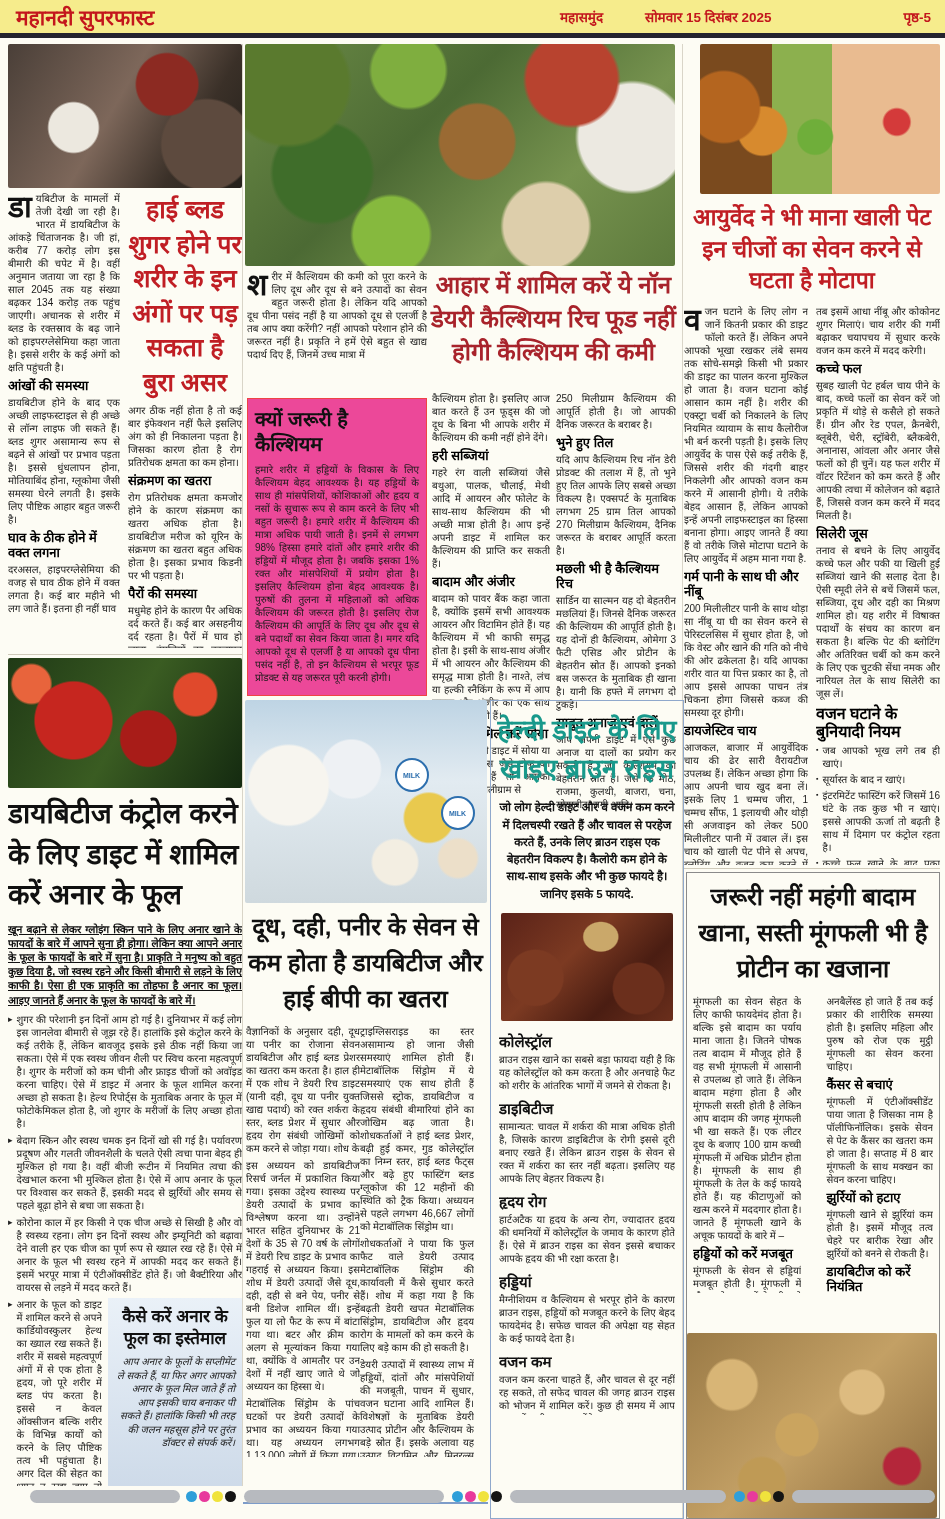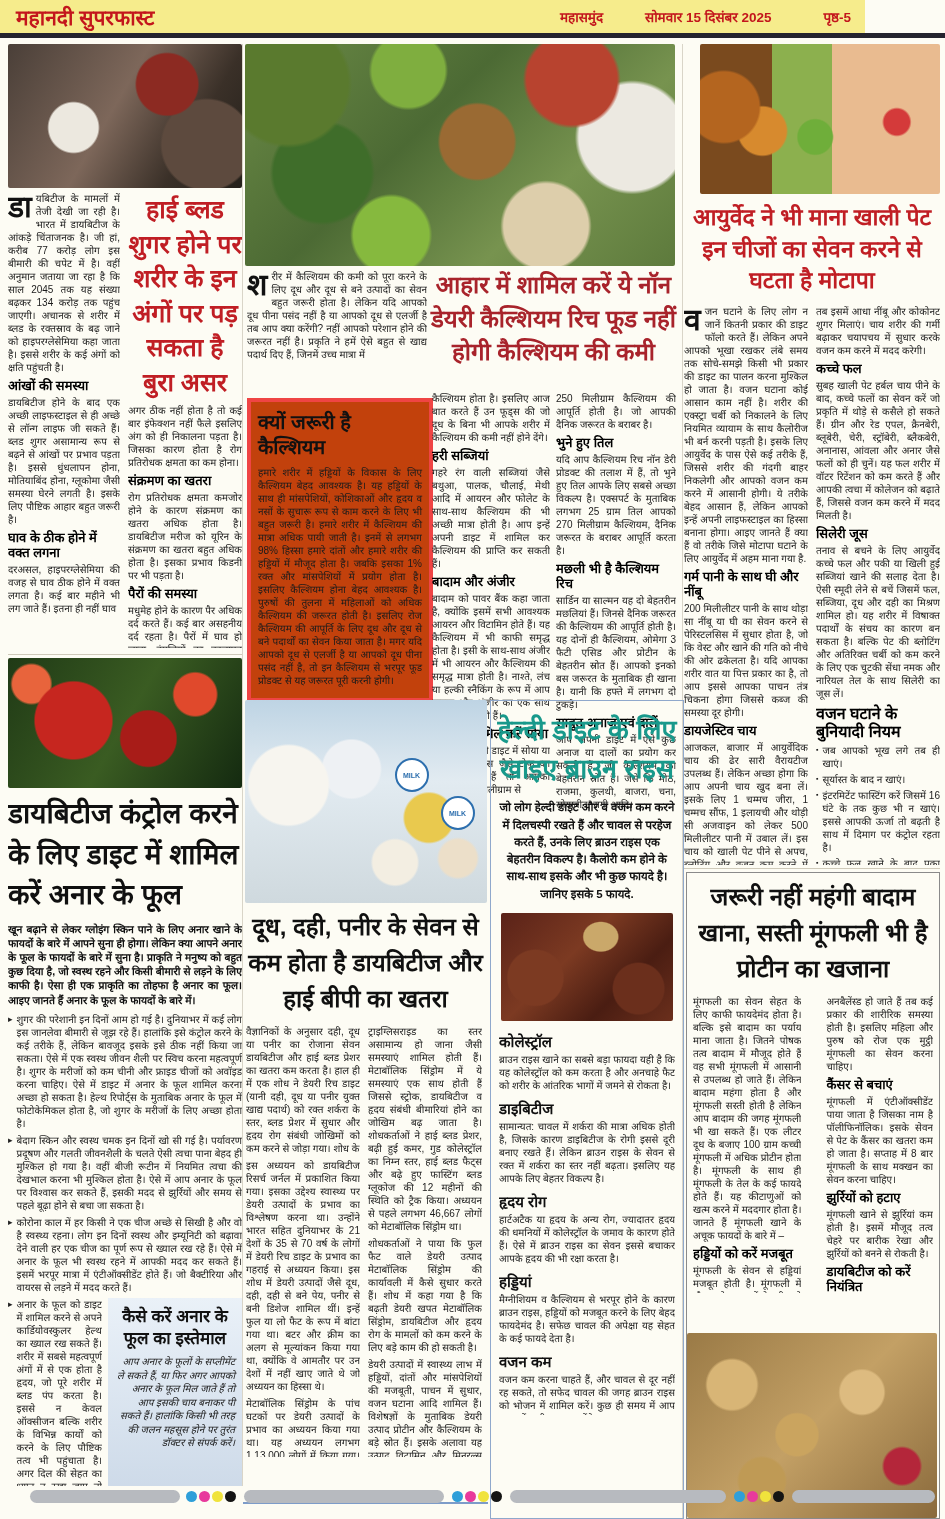--- a/index.html
+++ b/index.html
@@ -1,20 +1,20 @@
 <!DOCTYPE html>
 <html><head>
 <meta charset="utf-8">
 <style>
   html,body{margin:0;padding:0;background:#e8e8e8;}
   .page{position:relative;width:945px;height:1519px;background:#fdfcf4;overflow:hidden;
         font-family:"Liberation Sans","DejaVu Sans",sans-serif;margin:0 auto;}
   .abs{position:absolute;}
   
-  .masthead{left:0;top:0;width:865px;height:33px;background:#f6ec8c;color:#c3161c;}
+  .masthead{left:0;top:0;width:945px;height:33px;background:#f6ec8c;color:#c3161c;}
   .mh-paper{left:16px;top:3px;font-size:21px;font-weight:bold;}
   .mh-city{left:560px;top:8px;font-size:13.5px;font-weight:bold;}
   .mh-date{left:645px;top:8px;font-size:13.5px;font-weight:bold;}
   .mh-page{right:14px;top:8px;font-size:13.5px;font-weight:bold;}
   .toprule{left:0;top:33px;width:945px;height:5px;background:#24242e;}
   
   .bt{font-size:10px;line-height:1.3;text-align:justify;color:#1b1b1b;margin:0 0 4px;}
   .sh{font-size:13px;font-weight:bold;color:#000;margin:5px 0 2px;line-height:1.15;}
   .dropcap{float:left;font-size:30px;line-height:.85;font-weight:bold;padding:2px 4px 0 0;color:#111;}
   .col{overflow:hidden;}
@@ -74,29 +74,29 @@
     radial-gradient(circle at 18% 28%, #d8b576 0 10%, transparent 11%),
     radial-gradient(circle at 44% 55%, #caa45f 0 12%, transparent 13%),
     radial-gradient(circle at 70% 32%, #ddbb80 0 10%, transparent 11%),
     radial-gradient(circle at 86% 72%, #b4263a 0 7%, transparent 8%),
     radial-gradient(circle at 30% 80%, #bf9a55 0 10%, transparent 11%),
     linear-gradient(135deg,#9a7a46,#c3a065 50%,#8a6a3c);}
   .milk-badge{position:absolute;width:30px;height:30px;border-radius:50%;background:#fff;
     border:2px solid #2d6fae;color:#2d6fae;font-size:7px;font-weight:bold;
     display:flex;align-items:center;justify-content:center;}
   
-  .intro-bold{font-size:10.5px;line-height:1.35;font-weight:bold;color:#111;text-align:justify;margin:0;}
+  .intro-bold{font-size:10.5px;line-height:1.35;font-weight:bold;color:#111;text-align:justify;margin:0;text-decoration:underline;}
   .intro-center{font-size:11.5px;line-height:1.5;font-weight:bold;color:#111;text-align:center;margin:0;}
   
   .bul{display:flex;margin:0 0 4px;}
   .bul::before{content:"▸";font-size:9px;color:#222;margin:1px 4px 0 0;}
   .rule-item{display:flex;margin:0 0 3px;}
   .rule-item::before{content:"▪";font-size:7px;color:#222;margin:2px 4px 0 0;}
   
-  .calc-box{border:4px solid #ef4444;background:#c2410c;padding:8px 7px;}
+  .calc-box{border:1px solid #ef4444;background:#ec4899;padding:8px 7px;}
   .calc-box h3{margin:0 0 6px;font-size:20px;line-height:1.25;font-weight:bold;color:#111;}
   .use-box{background:linear-gradient(180deg,#eaf1f8,#ccd9e8);padding:8px 7px;}
   .use-box h3{margin:0 0 5px;font-size:17px;line-height:1.3;font-weight:bold;color:#111;text-align:center;}
   .use-box p{font-size:10px;line-height:1.35;color:#1b1b1b;text-align:right;margin:0;font-style:italic;}
   .rice-sec h4{margin:6px 0 2px;font-size:15px;font-weight:bold;color:#101010;text-align:left;}
   .frame-blue{border:1px solid #8fa8cc;}
   .frame-gray{border:1px solid #8a8a8a;}
   
   .regbar{top:1490px;height:13px;background:#b7babf;border-radius:7px;}
   .dot{top:1491px;width:11px;height:11px;border-radius:50%;}
@@ -233,21 +233,21 @@
       </div>
     </div>
   </div>
 
   <div class="abs" style="left:243px;top:698px;width:245px;height:804px;overflow:hidden;border-bottom:2px solid #7d9cc9;">
     <div class="photo photo-milk" style="position:relative;margin:2px auto 0;width:242px;height:203px;">
       <div class="milk-badge" style="left:150px;top:58px;">MILK</div>
       <div class="milk-badge" style="left:196px;top:96px;">MILK</div>
     </div>
     <h2 class="hl hl-e" style="margin-top:6px;">दूध, दही, पनीर के सेवन से कम होता है डायबिटीज और हाई बीपी का खतरा</h2>
-    <div style="display:flex;gap:8px;margin-top:8px;padding:0 3px;">
+    <div style="display:flex;gap:0;margin-top:8px;padding:0 3px;">
       <div class="col" style="width:114px;height:432px;">
         <p class="bt">वैज्ञानिकों के अनुसार दही, दूध या पनीर का रोजाना सेवन डायबिटीज और हाई ब्लड प्रेशर का खतरा कम करता है। हाल ही में एक शोध ने डेयरी रिच डाइट (यानी दही, दूध या पनीर युक्त खाद्य पदार्थ) को रक्त शर्करा के स्तर, ब्लड प्रेशर में सुधार और हृदय रोग संबंधी जोखिमों को कम करने से जोड़ा गया। शोध के</p>
         <p class="bt">इस अध्ययन को डायबिटीज रिसर्च जर्नल में प्रकाशित किया गया। इसका उद्देश्य स्वास्थ्य पर डेयरी उत्पादों के प्रभाव का विश्लेषण करना था। उन्होंने भारत सहित दुनियाभर के 21 देशों के 35 से 70 वर्ष के लोगों में डेयरी रिच डाइट के प्रभाव का गहराई से अध्ययन किया। इस शोध में डेयरी उत्पादों जैसे दूध, दही, दही से बने पेय, पनीर से बनी डिशेज शामिल थीं। इन्हें फुल या लो फैट के रूप में बांटा गया था। बटर और क्रीम का अलग से मूल्यांकन किया गया था, क्योंकि वे आमतौर पर उन देशों में नहीं खाए जाते थे जो अध्ययन का हिस्सा थे।</p>
         <p class="bt">मेटाबॉलिक सिंड्रोम के पांच घटकों पर डेयरी उत्पादों के प्रभाव का अध्ययन किया गया था। यह अध्ययन लगभग 1,13,000 लोगों में किया गया। मेटाबॉलिक सिंड्रोम एक तरह से समस्याओं का झुंड होता है। मुख्य रूप से इसमें ब्लड प्रेशर बढ़ना, ब्लड शुगर बढ़ जाना, कमर के आसपास चर्बी बढ़ जाना और कोलेस्ट्रॉल व</p>
       </div>
       <div class="col" style="width:114px;height:432px;">
         <p class="bt">ट्राइग्लिसराइड का स्तर असामान्य हो जाना जैसी समस्याएं शामिल होती हैं। मेटाबॉलिक सिंड्रोम में ये समस्याएं एक साथ होती हैं जिससे स्ट्रोक, डायबिटीज व हृदय संबंधी बीमारियां होने का जोखिम बढ़ जाता है। शोधकर्ताओं ने हाई ब्लड प्रेशर, बढ़ी हुई कमर, गुड कोलेस्ट्रॉल का निम्न स्तर, हाई ब्लड फैट्स और बढ़े हुए फास्टिंग ब्लड ग्लूकोज की 12 महीनों की स्थिति को ट्रैक किया। अध्ययन से पहले लगभग 46,667 लोगों को मेटाबॉलिक सिंड्रोम था।</p>
         <p class="bt">शोधकर्ताओं ने पाया कि फुल फैट वाले डेयरी उत्पाद मेटाबॉलिक सिंड्रोम की कार्यावली में कैसे सुधार करते हैं। शोध में कहा गया है कि बढ़ती डेयरी खपत मेटाबॉलिक सिंड्रोम, डायबिटीज और हृदय रोग के मामलों को कम करने के लिए बड़े काम की हो सकती है।</p>
         <p class="bt">डेयरी उत्पादों में स्वास्थ्य लाभ में हड्डियों, दांतों और मांसपेशियों की मजबूती, पाचन में सुधार, वजन घटाना आदि शामिल हैं। विशेषज्ञों के मुताबिक डेयरी उत्पाद प्रोटीन और कैल्शियम के बड़े स्रोत हैं। इसके अलावा यह उत्पाद विटामिन और मिनरल्स के भी बड़े संयोजक होते हैं। डेयरी उत्पाद मुख्य रूप से पशुओं के दूध से निर्मित खाद्य या पेय पदार्थ होते हैं। मुख्य रूप से जिन पशुओं के दूध का प्रयोग इन उत्पादों को बनाने के लिए किया जाता है उनमें गाय, भैंस, बकरी, भेड, याक और ऊंट शामिल हैं।</p>
       </div>

